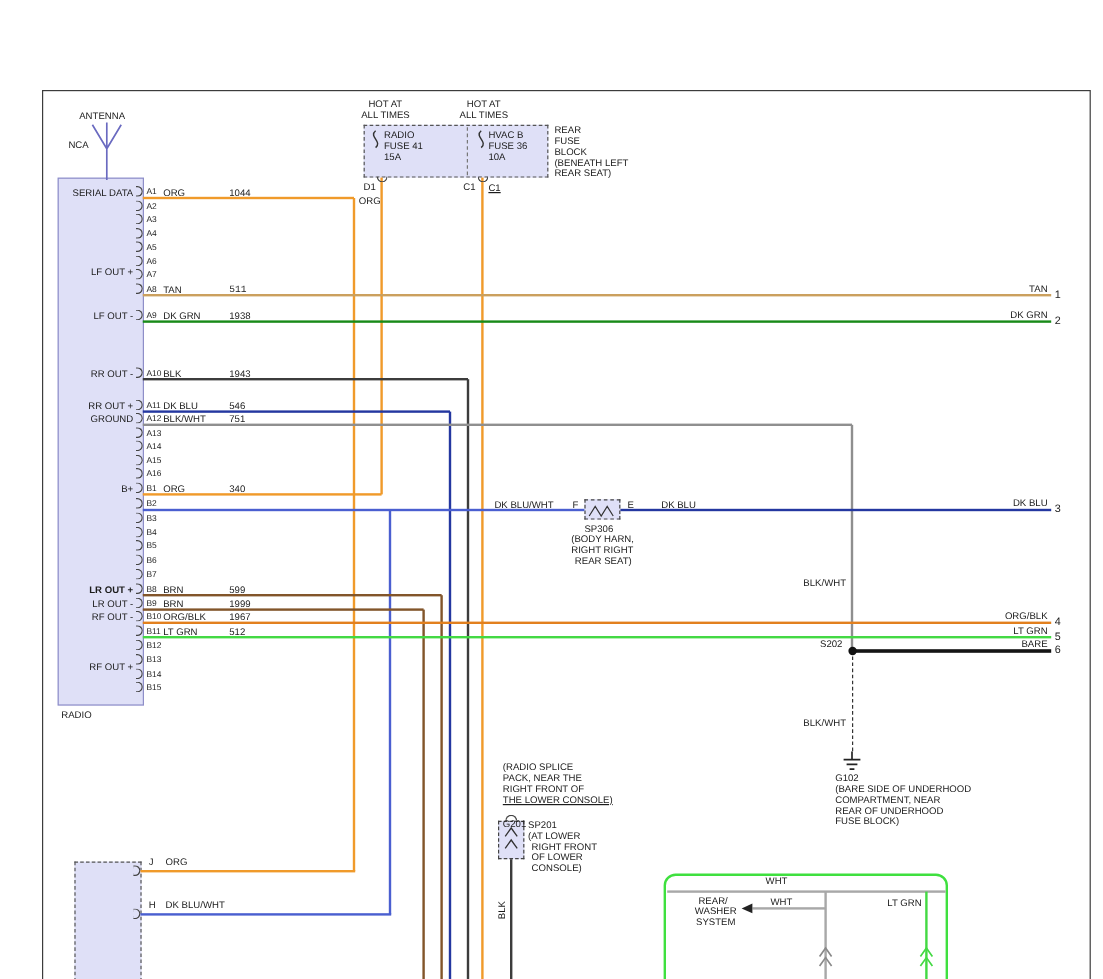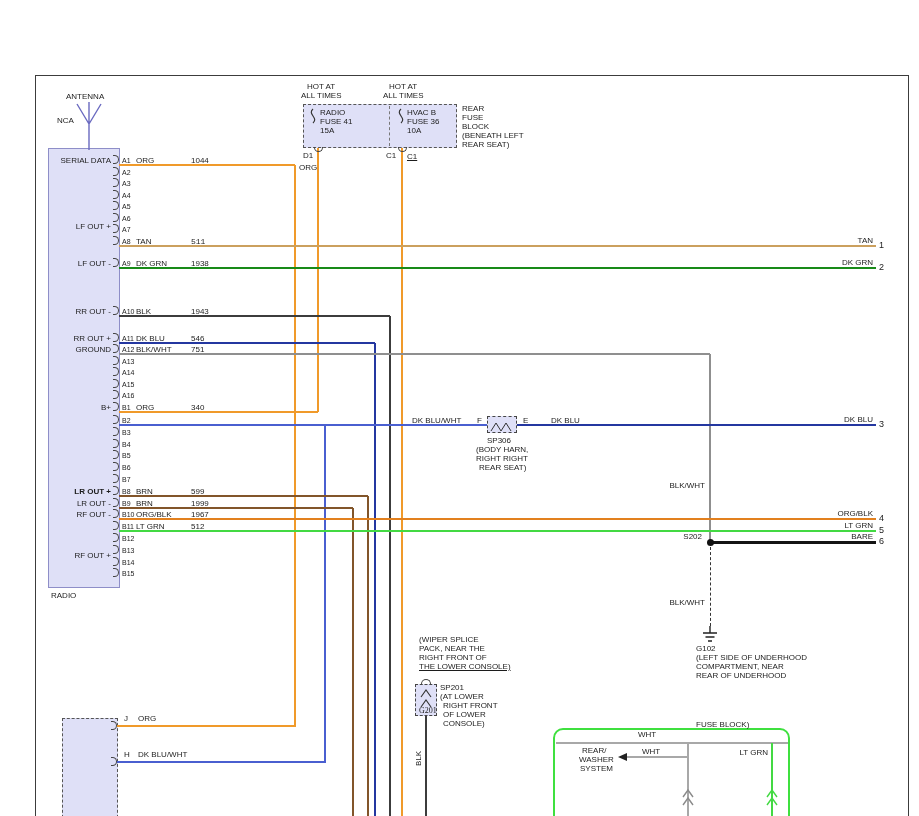--- a/index.html
+++ b/index.html
@@ -228,29 +228,29 @@
       <div class="lbl" style="left: 477px; top: 416px;">F</div>
       <div class="lbl" style="left: 523px; top: 416px;">E</div>
       <div class="lbl" style="left: 487px; top: 436px;">SP306</div>
       <div class="lbl" style="left: 476px; top: 445px;">(BODY HARN,</div>
       <div class="lbl" style="left: 476px; top: 454px;">RIGHT RIGHT</div>
       <div class="lbl" style="left: 479px; top: 463px;">REAR SEAT)</div>
       <div class="lbl r" style="left: 672px; top: 532px; width: 30px;">S202</div>
       <div class="lbl r" style="left: 653px; top: 481px; width: 52px;">BLK/WHT</div>
       <div class="lbl r" style="left: 653px; top: 598px; width: 52px;">BLK/WHT</div>
       <div class="lbl" style="left: 696px; top: 644px;">G102</div>
-      <div class="lbl" style="left: 696px; top: 653px;">(LEFT SIDE OF UNDERHOOD</div>
+      <div class="lbl" style="left: 696px; top: 653px;">(BARE SIDE OF UNDERHOOD</div>
       <div class="lbl" style="left: 696px; top: 662px;">COMPARTMENT, NEAR</div>
       <div class="lbl" style="left: 696px; top: 671px;">REAR OF UNDERHOOD</div>
-      <div class="lbl" style="left: 696px; top: 680px; margin-top: 40px;">FUSE BLOCK)</div>
-      <div class="lbl" style="left: 419px; top: 635px;">(WIPER SPLICE</div>
+      <div class="lbl" style="left: 696px; top: 680px;">FUSE BLOCK)</div>
+      <div class="lbl" style="left: 419px; top: 635px;">(RADIO SPLICE</div>
       <div class="lbl" style="left: 419px; top: 644px;">PACK, NEAR THE</div>
       <div class="lbl" style="left: 419px; top: 653px;">RIGHT FRONT OF</div>
       <div class="lbl" style="left: 419px; top: 662px; text-decoration: underline;">THE LOWER CONSOLE)</div>
-      <div class="lbl" style="left: 419px; top: 706px; font-family: Liberation Serif, serif;">G201</div>
+      <div class="lbl" style="left: 419px; top: 682px;">G201</div>
       <div class="lbl" style="left: 440px; top: 683px;">SP201</div>
       <div class="lbl" style="left: 440px; top: 692px;">(AT LOWER</div>
       <div class="lbl" style="left: 443px; top: 701px;">RIGHT FRONT</div>
       <div class="lbl" style="left: 443px; top: 710px;">OF LOWER</div>
       <div class="lbl" style="left: 443px; top: 719px;">CONSOLE)</div>
       <div class="lbl" style="left: 414px; top: 766px; transform: rotate(-90deg); transform-origin: 0px 0px;">BLK</div>
       <div class="lbl" style="left: 638px; top: 730px;">WHT</div>
       <div class="lbl" style="left: 582px; top: 746px;">REAR/</div>
       <div class="lbl" style="left: 579px; top: 755px;">WASHER</div>
       <div class="lbl" style="left: 580px; top: 764px;">SYSTEM</div>

